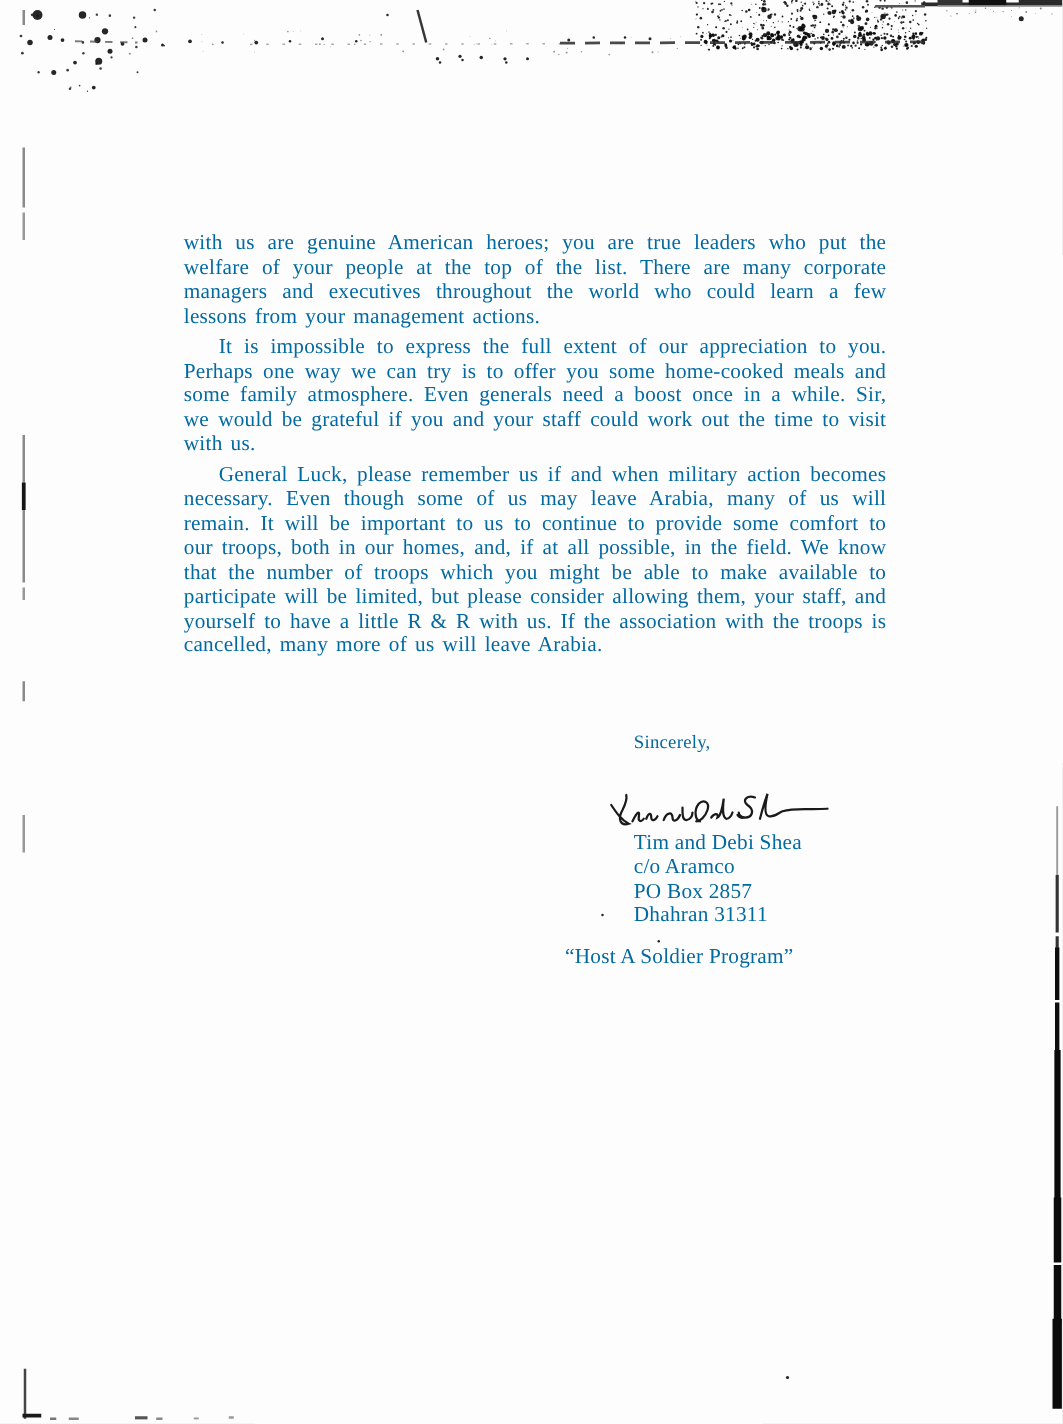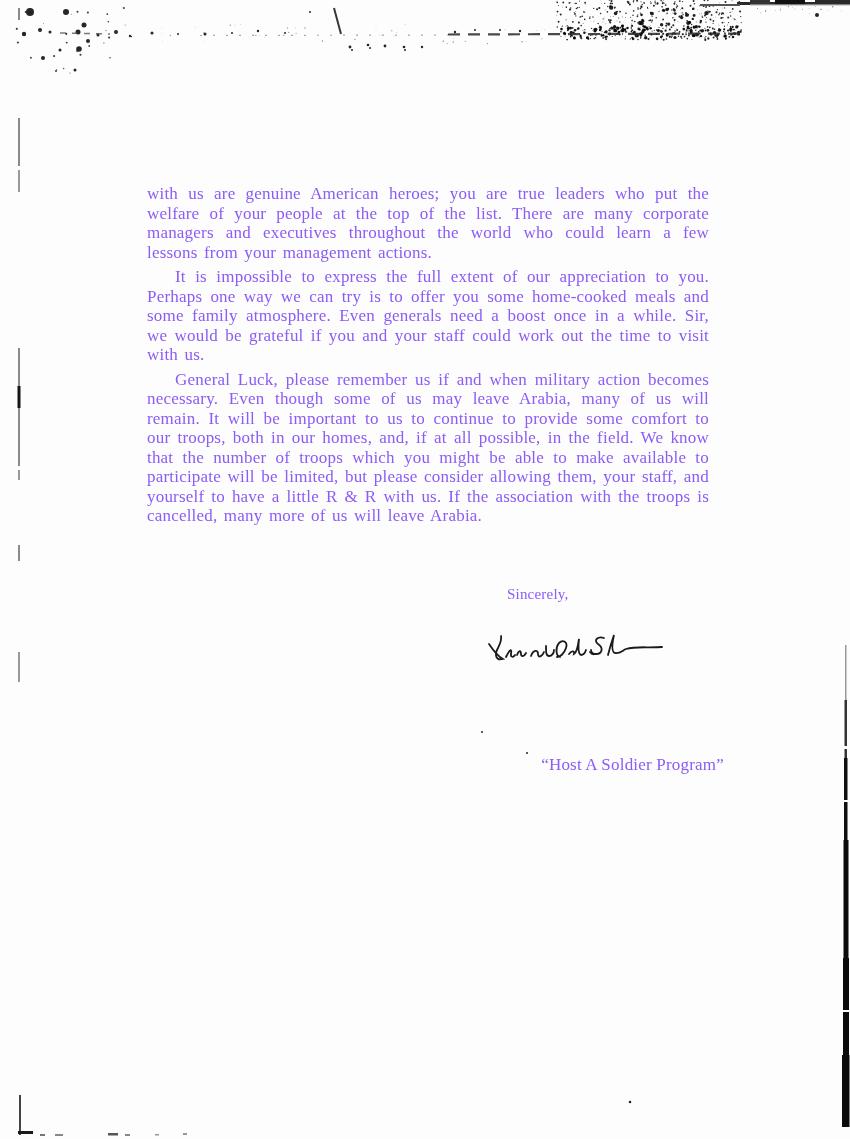--- a/index.html
+++ b/index.html
@@ -1,32 +1,32 @@
 <!DOCTYPE html>
 <html><head>
 <meta charset="utf-8">
 <style>
   html,body{margin:0;padding:0;background:#e8e8e8;}
   .page{
     position:relative;width:850px;height:1139px;background:#fdfdfd;overflow:hidden;
-    font-family:"Liberation Serif", serif;color:#8b5cf6;
+    font-family:"Liberation Serif", serif;color:#0369a1;
   }
   .noise{position:absolute;left:0;top:0;width:850px;height:1139px;pointer-events:none;}
   .body-text{
     position:absolute;left:147px;top:184px;width:562px;
     font-size:17px;line-height:19.5px;text-align:justify;
     letter-spacing:0.2px;word-spacing:2px;
   }
   .body-text p{margin:0 0 5px 0;}
   .body-text p.indent{text-indent:28px;}
   .closing{position:absolute;left:507px;top:586px;font-size:15px;letter-spacing:0.2px;}
   .signature-svg{position:absolute;left:486px;top:628px;}
   .address{position:absolute;left:507px;top:664px;font-size:17px;line-height:19.3px;letter-spacing:0.2px;}
   .program{
-    position:absolute;left:452px;top:755px;width:272px;text-align:right;
+    position:absolute;left:452px;top:755px;width:272px;text-align:left;
     font-size:17px;line-height:19.5px;letter-spacing:0.2px;
   }
 </style>
 </head>
 <body>
 
 <div class="page">
 
   <svg id="noise" class="noise" viewBox="0 0 850 1139" xmlns="http://www.w3.org/2000/svg">
       <circle cx="595.9" cy="35.0" r="0.72" fill="#111" opacity="0.9"></circle>
@@ -780,18 +780,24 @@
       <path d="M45,28 C47,22 52,21 52,26 C52,30 56,29 58,24"></path>
       <path d="M60,18 C60,24 60,28 63,28 C66,28 68,25 68,22"></path>
       <path d="M74,29 C70,28 69,20 73,15 C77,11 82,14 80,20 C78,26 74,29 71,29"></path>
       <path d="M83,26 C86,22 89,23 88,26 C90,25 92,18 93,11 C92,20 92,26 95,27 C97,27 99,25 100,22"></path>
       <path d="M104,24 Q106,27 109,26"></path>
       <path d="M118,10 C112,8 107,12 112,16 C118,20 116,26 110,26 C107,26 105,24 105,22"></path>
       <path d="M122,27 C125,15 127,10 128,7 C126,16 125,24 129,25 C134,26 137,22 140,21 C150,18 160,20 176,19"></path>
     </g>
   </svg>
 
+  <div class="address">
+    <div>Tim and Debi Shea</div>
+    <div>c/o Aramco</div>
+    <div>PO Box 2857</div>
+    <div>Dhahran 31311</div>
+  </div>
 
   <div class="program">
     <div>“Host A Soldier Program”</div>
   </div>
 
 </div>
 
 </body></html>

